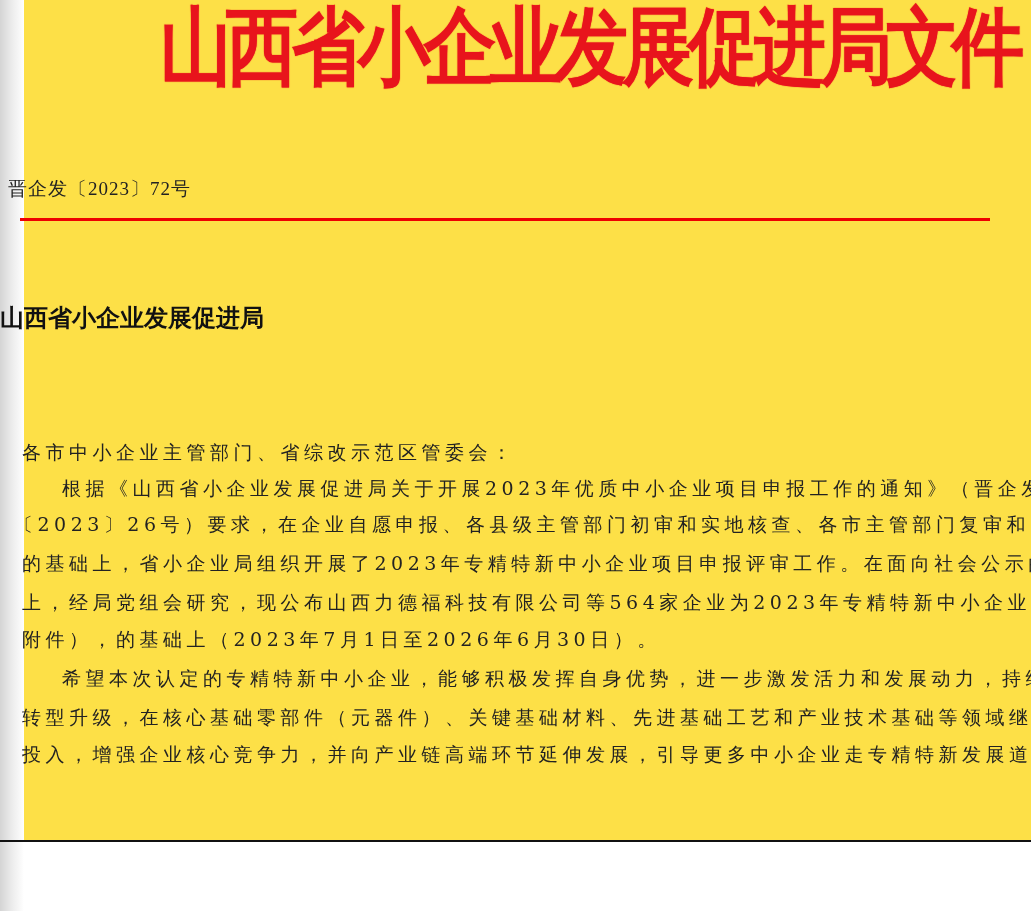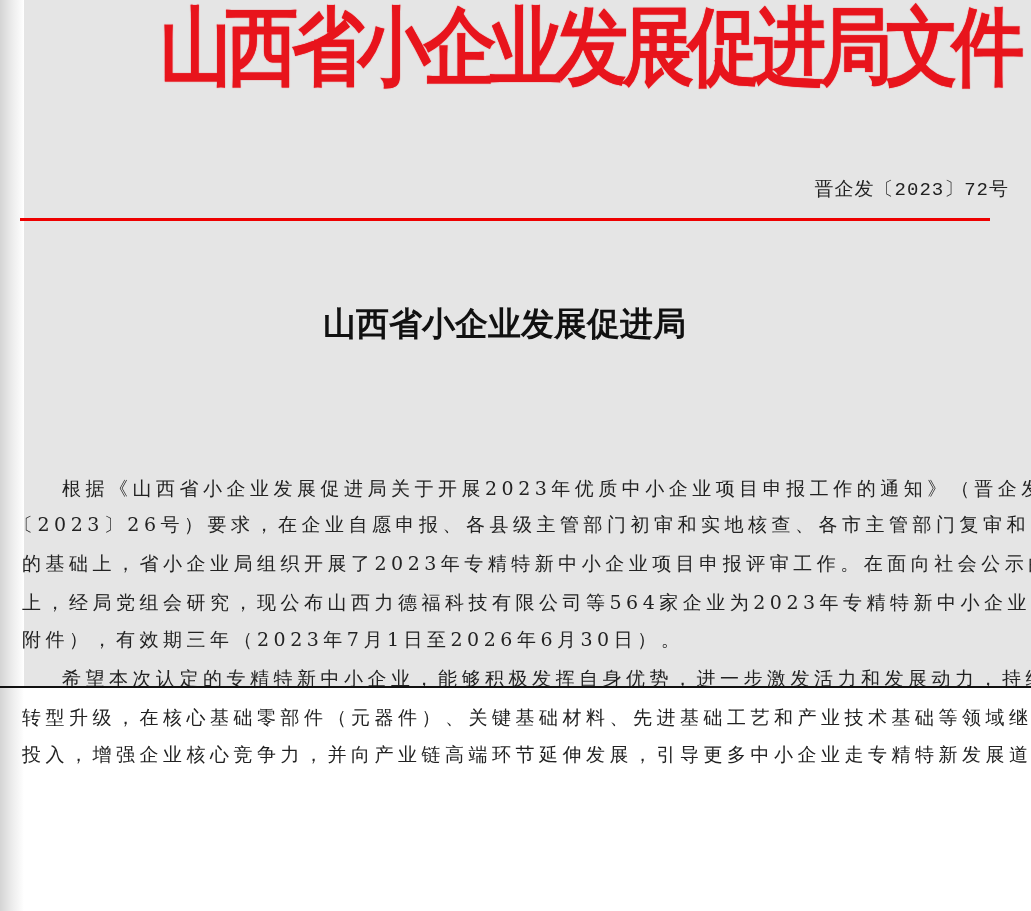--- a/index.html
+++ b/index.html
@@ -6,22 +6,22 @@
       margin: 0;
       padding: 0;
       width: 1031px;
       height: 911px;
       overflow: hidden;
       background: #ffffff;
     }
     .page {
       position: relative;
       width: 1031px;
-      height: 688px;
-      background: #e5e5e5;
+      height: 842px;
+      background: #fde047;
     }
     .left-shade {
       position: absolute;
       left: 0; top: 0;
       width: 24px;
       height: 911px;
       background: linear-gradient(to right, #d4d4d4 0%, #ececec 50%, #ffffff 100%);
     }
     .bottom-rule {
       position: absolute;
@@ -42,45 +42,45 @@
       font-size: 72px;
       line-height: 92px;
       letter-spacing: -6px;
       white-space: nowrap;
       transform: scaleY(1.18);
       transform-origin: top left;
       text-shadow: 0 0 1px #e8141c;
     }
     .doc-number {
       position: absolute;
-      left: 0;
+      left: 8px;
       width: 1009px;
       top: 176px;
-      text-align: right;
-      font-family: Liberation Mono, monospace;
+      text-align: left;
+      font-family: Liberation Serif, serif;
       font-size: 19px;
       color: #222222;
       letter-spacing: 1px;
     }
     .red-rule {
       position: absolute;
       left: 20px;
       top: 218px;
       width: 970px;
       height: 3px;
       background: #ee0000;
     }
     .title {
       position: absolute;
       left: 0;
       width: 1009px;
-      text-align: center;
+      text-align: left;
       font-family: "DejaVu Serif", "Liberation Serif", serif;
       font-weight: bold;
-      font-size: 33px;
+      font-size: 24px;
       color: #111111;
       white-space: nowrap;
     }
     .title.l1 { top: 302px; }
     .title.l2 { top: 343px; }
     .body-text {
       position: absolute;
       left: 22px;
       width: 970px;
       font-family: "DejaVu Serif", "Liberation Serif", serif;
@@ -126,26 +126,27 @@
   <div class="left-shade"></div>
 
   <div class="doc-header">山西省小企业发展促进局文件</div>
 
   <div class="doc-number">晋企发〔2023〕72号</div>
 
   <div class="red-rule"></div>
 
   <div class="title l1">山西省小企业发展促进局</div>
 
+  <div class="body-text" style="top:434px;">各市中小企业主管部门、省综改示范区管委会：</div>
 
   <div class="body-text indent" style="top:470px; left:22px;">根据《山西省小企业发展促进局关于开展2023年优质中小企业项目申报工作的通知》（晋企发</div>
   <div class="body-text" style="top:506px; left:14px;">〔2023〕26号）要求，在企业自愿申报、各县级主管部门初审和实地核查、各市主管部门复审和实地核查</div>
   <div class="body-text" style="top:545px;">的基础上，省小企业局组织开展了2023年专精特新中小企业项目申报评审工作。在面向社会公示的基础</div>
   <div class="body-text" style="top:584px;">上，经局党组会研究，现公布山西力德福科技有限公司等564家企业为2023年专精特新中小企业（名单见</div>
-  <div class="body-text" style="top:621px;">附件），有效期三年（2023年7月1日至2026年6月30日）。</div>
+  <div class="body-text" style="top:621px;">附件），的基础上（2023年7月1日至2026年6月30日）。</div>
 
   <div class="body-text indent" style="top:660px; left:22px;">希望本次认定的专精特新中小企业，能够积极发挥自身优势，进一步激发活力和发展动力，持续推动</div>
   <div class="body-text" style="top:699px;">转型升级，在核心基础零部件（元器件）、关键基础材料、先进基础工艺和产业技术基础等领域继续加大</div>
   <div class="body-text" style="top:736px;">投入，增强企业核心竞争力，并向产业链高端环节延伸发展，引导更多中小企业走专精特新发展道路。</div>
 
 
   <div class="bottom-rule"></div>
 </div>
 
 </body></html>

